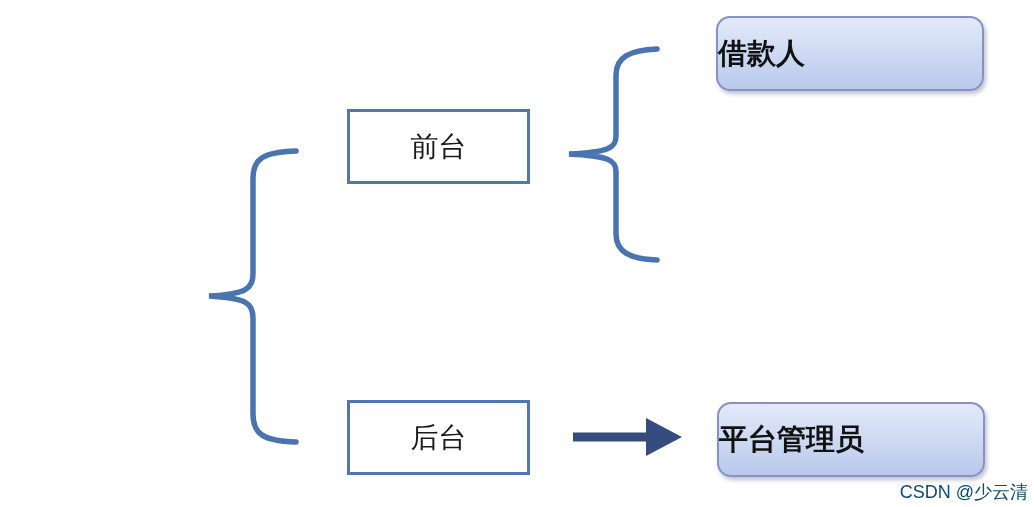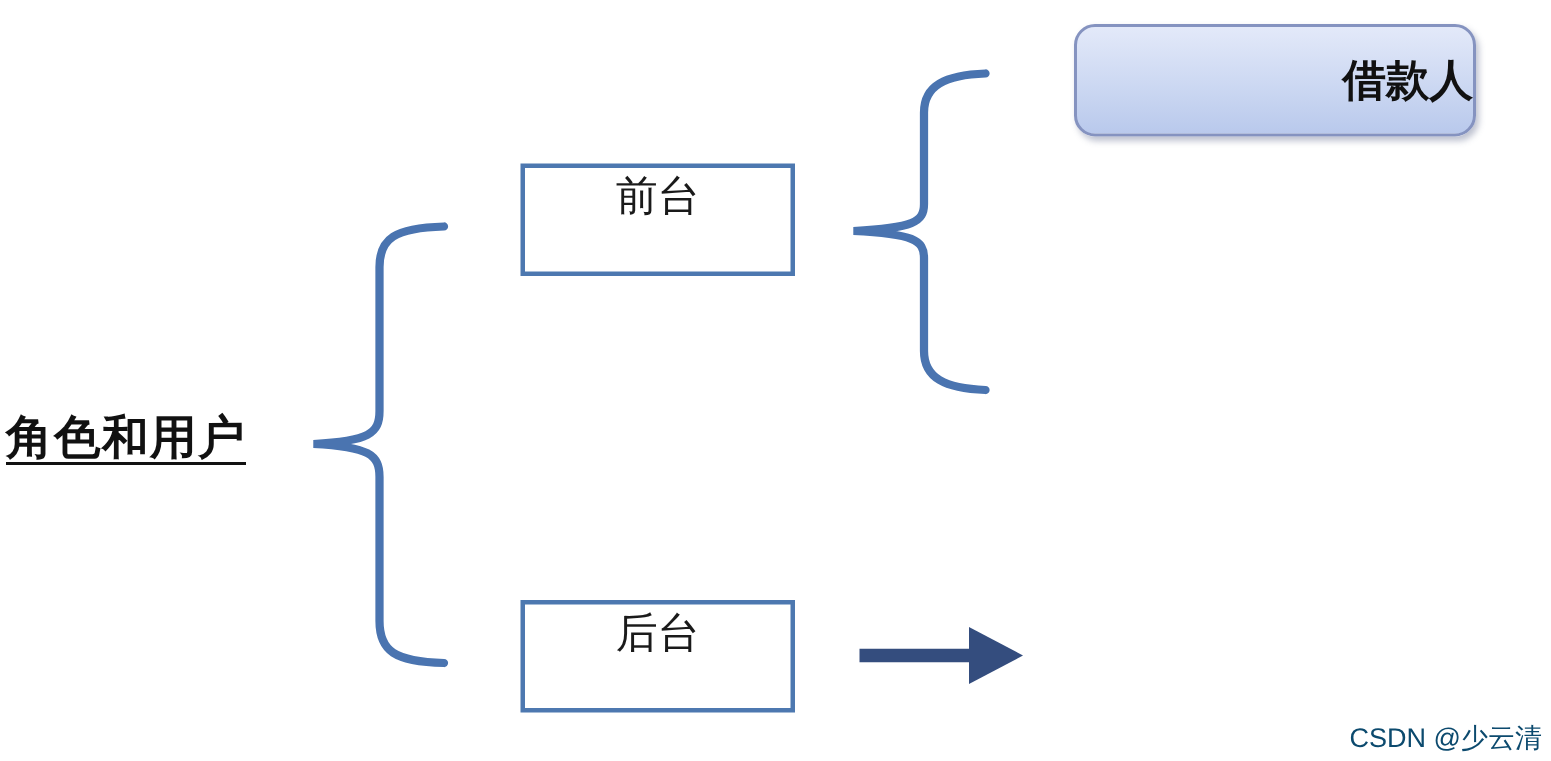--- a/index.html
+++ b/index.html
@@ -39,40 +39,40 @@
   }
   .box-plain {
     position: absolute;
     left: 347px;
     width: 183px;
     height: 75px;
     background: #ffffff;
     border: 3px solid #4d78b0;
     box-sizing: border-box;
     display: flex;
-    align-items: flex-start;
+    align-items: center;
     justify-content: center;
     font-size: 28px;
     color: #1a1a1a;
   }
   .box-plain.frontend { top: 109px; }
   .box-plain.backend  { top: 400px; }
   .box-rounded {
     position: absolute;
     left: 716px;
     width: 268px;
     height: 75px;
     background: linear-gradient(to bottom, #e3e9f9 0%, #ccd8f2 55%, #b9c9ec 100%);
     border: 2px solid #8593c0;
     border-radius: 14px;
     box-sizing: border-box;
     box-shadow: 2px 3px 4px rgba(110, 120, 150, 0.45);
     display: flex;
     align-items: center;
-    justify-content: flex-end;
+    justify-content: flex-start;
     font-size: 29px;
     font-weight: bold;
     color: #111111;
   }
   .box-rounded.borrower { top: 16px; }
   .box-rounded.investor { top: 209px; }
   .box-rounded.admin    { top: 402px; left: 717px; }
   .watermark {
     position: absolute;
     right: 6px;
@@ -102,31 +102,33 @@
              L 616 136
              C 616 148, 609 152, 569 154
              C 609 156, 616 160, 616 172
              L 616 234
              C 616 252, 630 259, 657 260" fill="none" stroke-width="5.5" stroke-linecap="round" stroke="#4a74b0"></path>
 
     <path d="M 573 437 L 650 437" fill="none" stroke-width="9" stroke="#344d7e"></path>
     <polygon points="646,418 682,437 646,456" fill="#344d7e"></polygon>
   </svg>
 
-  <div class="root-label">角色和用户</div>
 
   <div class="box-plain frontend">
     <span>前台</span>
   </div>
 
   <div class="box-plain backend">
     <span>后台</span>
   </div>
 
   <div class="box-rounded borrower">
     <span>借款人</span>
   </div>
 
 
+  <div class="box-rounded admin">
+    <span>平台管理员</span>
+  </div>
 
   <div class="watermark">CSDN @少云清</div>
 
 </div>
 
 </body></html>

